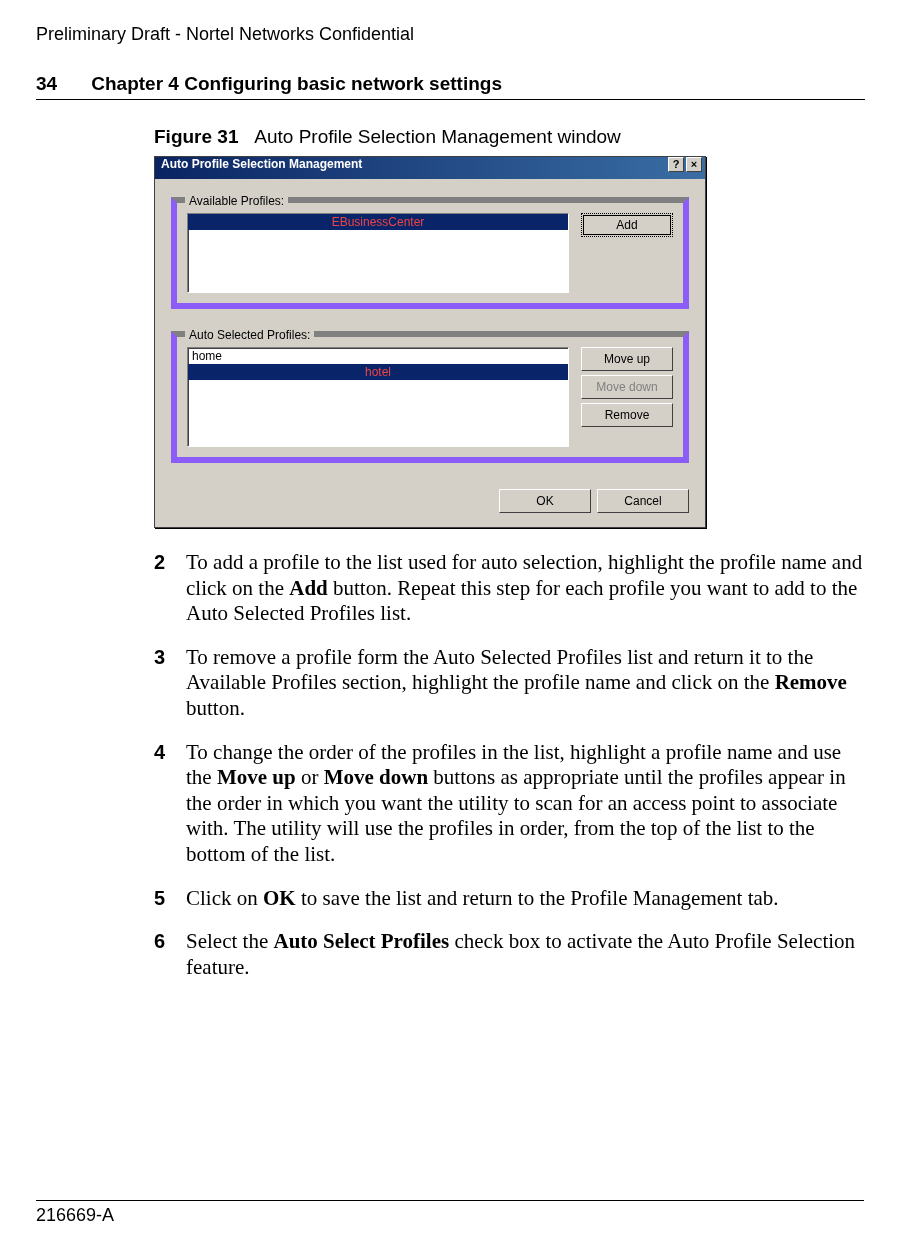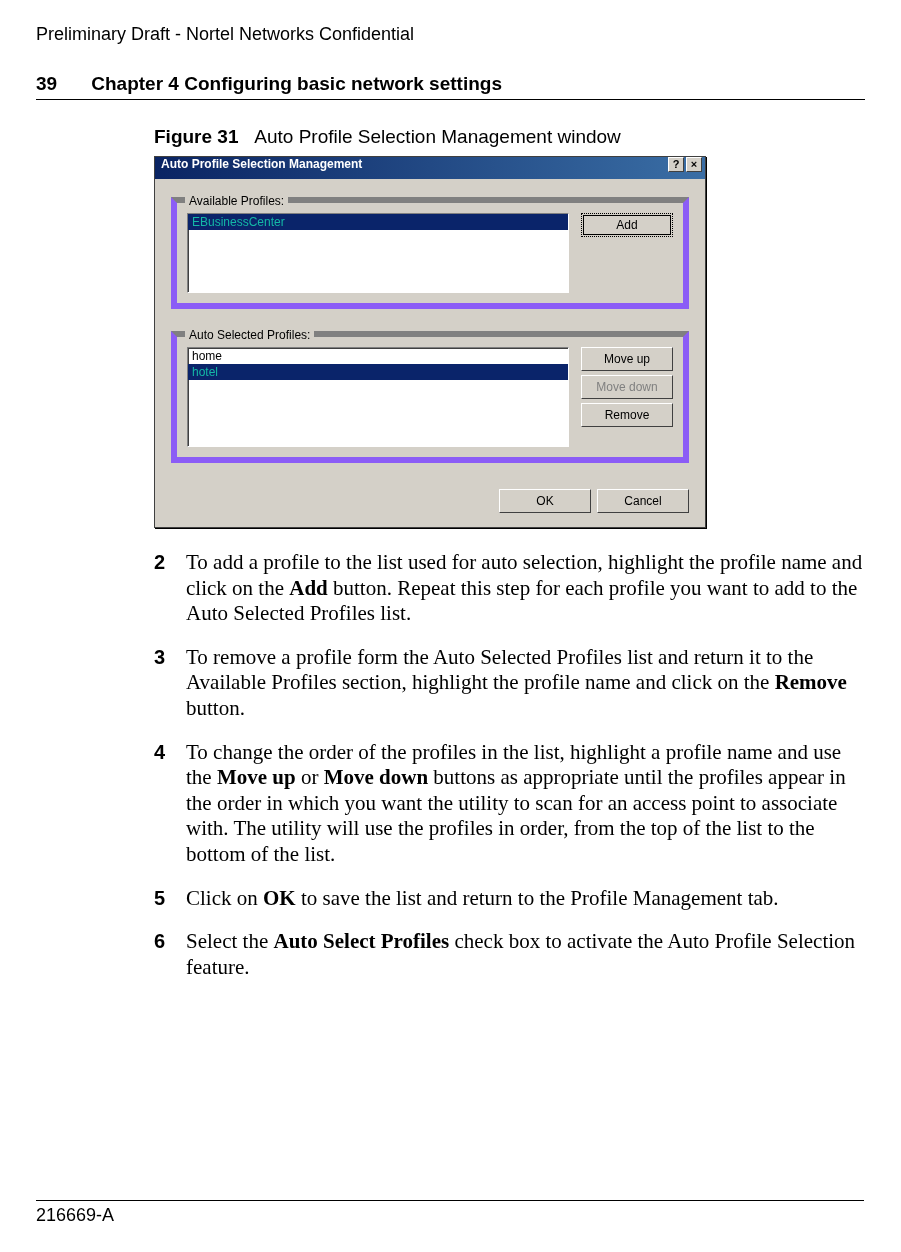--- a/index.html
+++ b/index.html
@@ -83,21 +83,21 @@
     border-left: 1px solid #808080;
     border-right: 1px solid #fff;
     border-bottom: 1px solid #fff;
     box-shadow: inset 1px 1px 0 #404040;
     height: 80px;
     overflow: hidden;
     font-size: 12px;
   }
   .listbox.tall { height: 100px; }
   .listbox .item { padding: 1px 4px; color: #000; }
-  .listbox .item.sel { background: #0a246a; color: #14b8a6; }
+  .listbox .item.sel { background: #0a246a; color: #ef4444; text-align: center; }
   .btn-col { display: flex; flex-direction: column; gap: 4px; width: 92px; }
   .winbtn {
     height: 24px;
     background: #d4d0c8;
     border-top: 1px solid #fff;
     border-left: 1px solid #fff;
     border-right: 1px solid #404040;
     border-bottom: 1px solid #404040;
     font-size: 12px;
     text-align: center;
@@ -128,21 +128,21 @@
   }
   .footer-hr { border: none; border-top: 1px solid #000; margin-bottom: 4px; }
   .footer-text { font-size: 18px; }
 </style>
 </head>
 <body>
 
 <div class="confidential">Preliminary Draft - Nortel Networks Confidential</div>
 
 <div class="chapter-line">
-  <span class="pagenum">39</span>
+  <span class="pagenum">34</span>
   <span>Chapter 4 Configuring basic network settings</span>
 </div>
 <hr class="hr">
 
 <div class="figure-wrap">
   <div class="figure-caption">
     <b>Figure 31</b>&nbsp;&nbsp;&nbsp;<span>Auto Profile Selection Management window</span>
   </div>
 
   <div class="dialog">

